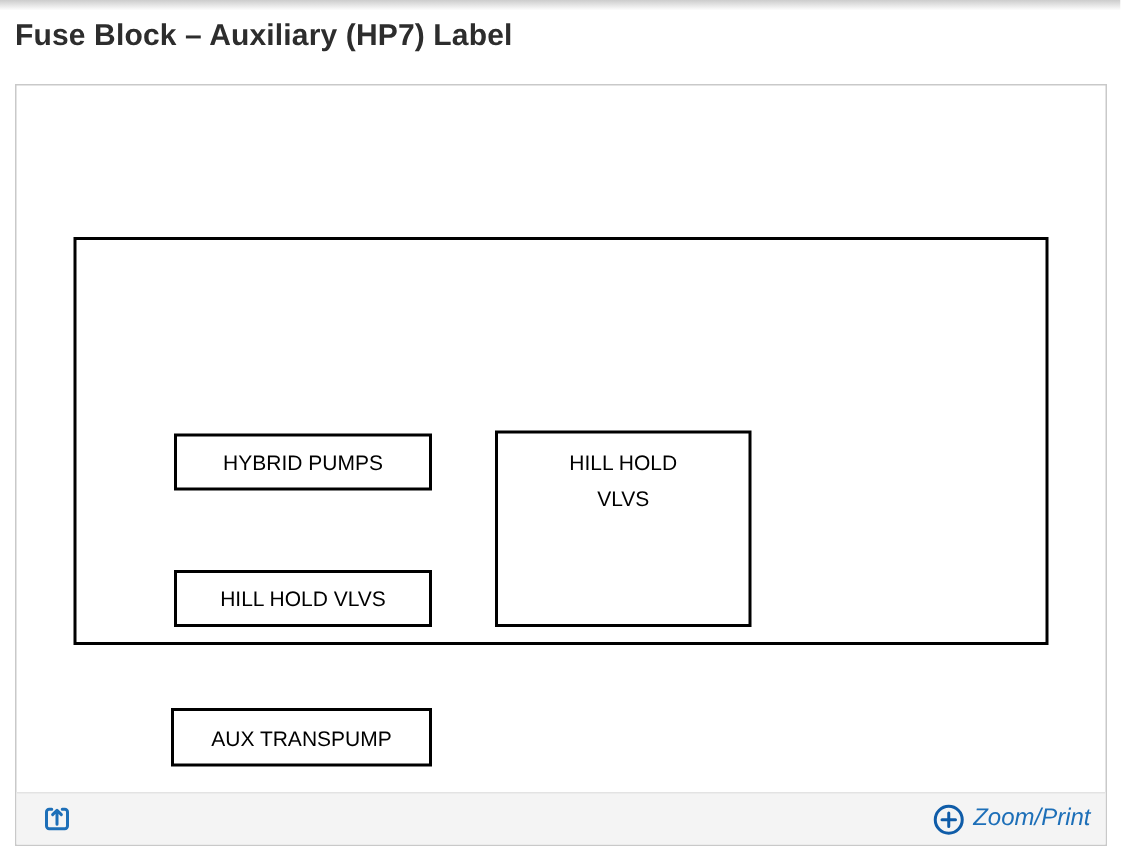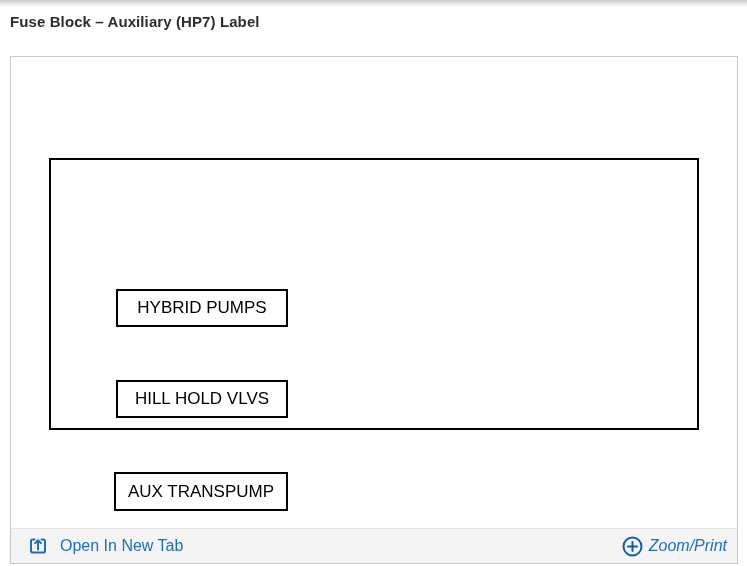--- a/index.html
+++ b/index.html
@@ -10,42 +10,42 @@
     overflow: hidden;
     position: relative;
   }
   .top-strip {
     position: absolute; left: 0; top: 0;
     width: 747px; height: 7px;
     background: linear-gradient(#cccccc, #ffffff);
   }
   .page-title {
     position: absolute; left: 10px; top: 13px;
-    font-size: 15px; font-weight: bold;
+    font-size: 20px; font-weight: bold;
     color: #2d2d2d;
     letter-spacing: 0.1px;
   }
   .panel {
     position: absolute; left: 10px; top: 56px;
     width: 728px; height: 508px;
     background: #ffffff;
     border: 1px solid #c9c9c9;
   }
   .diagram-outer {
     position: absolute; left: 38px; top: 101px;
     width: 650px; height: 272px;
     border: 2px solid #000000;
     background: #ffffff;
   }
   .fuse-box {
     position: absolute;
     border: 2px solid #000000;
     background: #ffffff;
     color: #000000;
-    font-size: 17px;
+    font-size: 14px;
     text-align: center;
   }
   .fuse-box.small {
     display: flex; align-items: center; justify-content: center;
     white-space: nowrap;
   }
   .fuse-box.large {
     padding-top: 7px;
     line-height: 24px;
     white-space: pre-line;
@@ -84,34 +84,35 @@
 <div class="panel">
 
   <div class="diagram-outer">
 
     <div class="fuse-box small box-hybrid-pumps">HYBRID PUMPS</div>
 
     <div class="fuse-box small box-hill-hold-left">HILL HOLD VLVS</div>
 
     <div class="fuse-box small box-aux-left">AUX TRANSPUMP</div>
 
+    <div class="fuse-box large box-hill-hold-big">HILL HOLD
+VLVS</div>
 
 
   </div>
 
   <div class="footer-bar">
 
     <a class="footer-link">
       <span class="icon">
         <svg width="20" height="20" viewBox="0 0 20 20">
           <path d="M6.5 3.5 H4.8 C3.8 3.5 3 4.3 3 5.3 V14.7 C3 15.7 3.8 16.5 4.8 16.5 H15.2 C16.2 16.5 17 15.7 17 14.7 V5.3 C17 4.3 16.2 3.5 15.2 3.5 H13.5" stroke="#1d6fb8" stroke-width="2" fill="none" stroke-linecap="round"></path>
           <path d="M10 13.5 V4.6 M10 4.2 L7.1 7.1 M10 4.2 L12.9 7.1" stroke="#1d6fb8" stroke-width="2" fill="none" stroke-linecap="round" stroke-linejoin="round"></path>
         </svg>
       </span>
-      <span class="label-left">Open In New Tab</span>
     </a>
 
     <a class="footer-link">
       <span class="icon">
         <svg width="21" height="21" viewBox="0 0 21 21">
           <circle cx="10.5" cy="10.5" r="9" stroke="#0f5ca8" stroke-width="2" fill="none"></circle>
           <path d="M10.5 6 V15 M6 10.5 H15" stroke="#0f5ca8" stroke-width="2" stroke-linecap="round"></path>
         </svg>
       </span>
       <span class="label-right">Zoom/Print</span>

